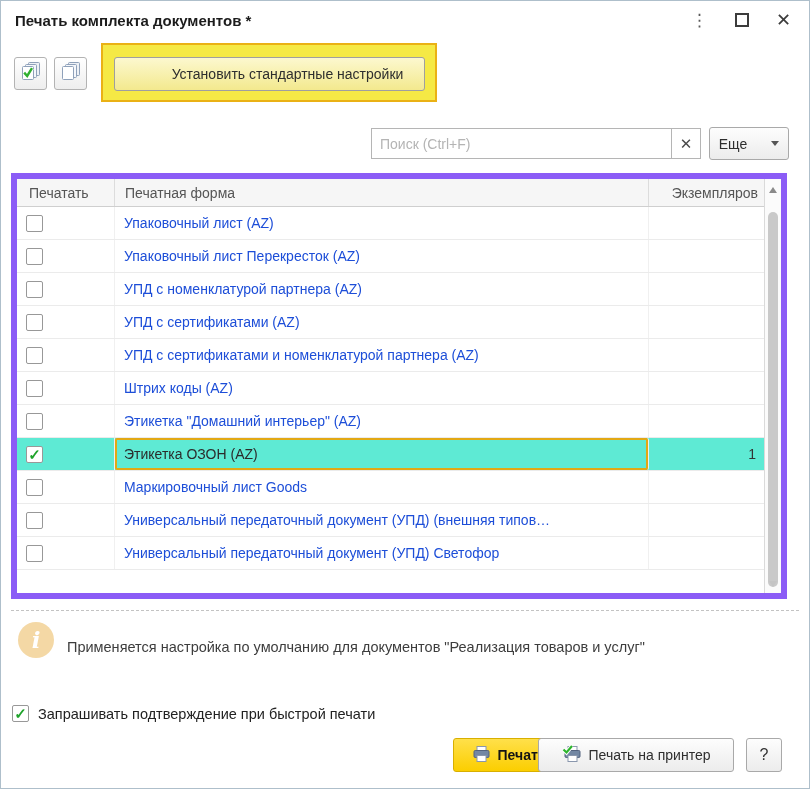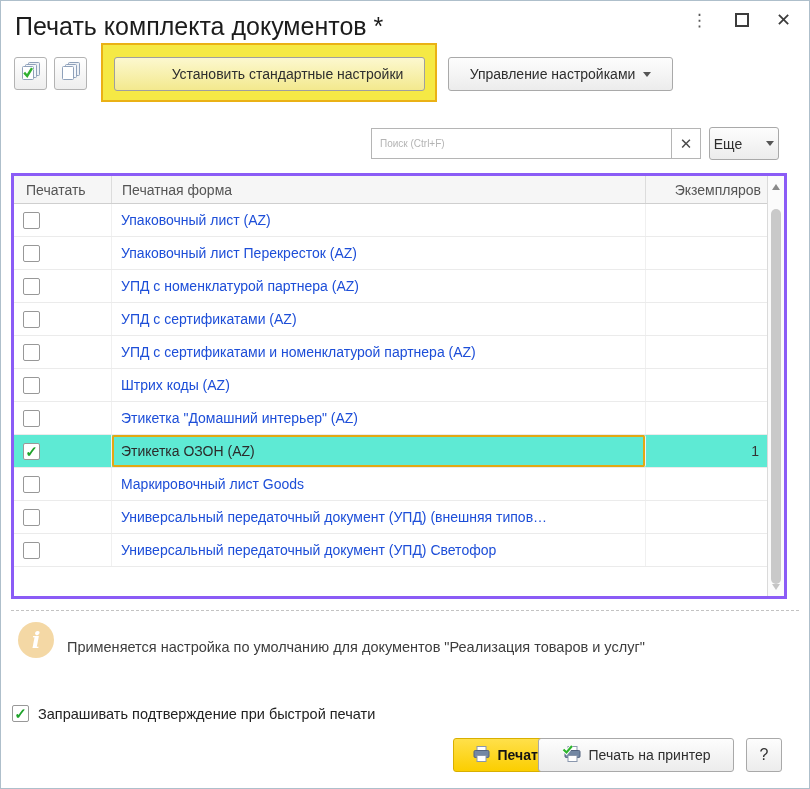--- a/index.html
+++ b/index.html
@@ -2,21 +2,21 @@
 <html><head>
 <meta charset="utf-8">
 <style>
   * { margin:0; padding:0; box-sizing:border-box; }
   html,body { width:810px; height:789px; background:#fff; }
   body { font-family:"Liberation Sans", sans-serif; color:#333; }
   .window { position:relative; width:810px; height:789px; background:#fff;
             border:1px solid #aebfcb; overflow:hidden; }
 
   
-  .title { position:absolute; left:14px; top:11px; font-size:25px; font-weight:400; color:#1c1c1c; }
+  .title { position:absolute; left:14px; top:11px; font-size:15px; font-weight:700; color:#1c1c1c; }
   .winctrls { position:absolute; top:10px; right:18px; display:flex; align-items:center; gap:27px; }
   .kebab { font-size:17px; color:#5a5a5a; line-height:1; cursor:pointer; letter-spacing:0; }
   .maxbox { width:14px; height:14px; border:2px solid #3c3c3c; display:inline-block; cursor:pointer; }
   .closex { font-size:18px; color:#3c3c3c; line-height:1; cursor:pointer; }
 
   
   .iconbtn { position:absolute; width:33px; height:33px; top:56px;
              background:linear-gradient(180deg,#ffffff,#eeeeee);
              border:1px solid #b3b3b3; border-radius:3px;
              display:flex; align-items:center; justify-content:center; cursor:pointer; }
@@ -26,31 +26,31 @@
          display:flex; align-items:center; justify-content:center; cursor:pointer;
          background:linear-gradient(180deg,#fdfdfd,#ececec); }
   .btn-setdef { position:absolute; left:113px; top:56px; width:311px; height:34px;
                 background:linear-gradient(180deg,#fcf8cf,#f3e98e); border-color:#9f9f9f;padding-left:36px; }
   .btn-manage { position:absolute; left:447px; top:56px; width:225px; height:34px; gap:8px; }
   .caret { width:0; height:0; border-left:4px solid transparent; border-right:4px solid transparent;
            border-top:5px solid #555; display:inline-block; }
 
   
   .search-input { position:absolute; left:370px; top:127px; width:301px; height:31px;
-                  border:1px solid #b5b5b5; padding:0 8px; font-size:10px; color:#15803d;
+                  border:1px solid #b5b5b5; padding:0 8px; font-size:14px; color:#15803d;
                   font-family:"Liberation Sans",sans-serif; outline:none; }
   .search-input::placeholder { color:#b4b4b4; }
   .btn-clear { position:absolute; left:670px; top:127px; width:30px; height:31px;
                background:#fff; border:1px solid #b5b5b5; border-radius:0;
                font-size:15px; color:#4a4a4a; }
-  .btn-more { position:absolute; left:708px; top:126px; width:70px; height:33px; gap:24px; }
+  .btn-more { position:absolute; left:708px; top:126px; width:80px; height:33px; gap:24px; }
 
   
   .table { position:absolute; left:10px; top:172px; width:776px; height:426px;
-           border:3px solid #8b5cf6; background:#fff; }
+           border:6px solid #8b5cf6; background:#fff; }
   .thead { position:absolute; left:0; top:0; right:17px; height:28px; background:#f6f6f6;
            border-bottom:1px solid #cfcfcf; display:flex; font-size:14px; color:#555; }
   .th { display:flex; align-items:center; }
   .th-check { width:98px; padding-left:12px; border-right:1px solid #dcdcdc; }
   .th-name  { width:534px; padding-left:10px; border-right:1px solid #dcdcdc; }
   .th-copies{ flex:1; justify-content:flex-end; padding-right:6px; }
   .tbody { position:absolute; left:0; top:28px; right:17px; bottom:0; overflow:hidden; }
   .trow { display:flex; height:33px; align-items:stretch; border-bottom:1px solid #ebebeb;
           font-size:14px; cursor:pointer; }
   .cell-check { width:98px; padding-left:9px; display:flex; align-items:center;
@@ -124,24 +124,20 @@
   <div class="iconbtn" style="left:53px;">
     <span>
       <svg width="22" height="22" viewBox="0 0 22 22">
         <rect x="8.5" y="1.5" width="11" height="13" rx="1" fill="#eef1f6" stroke="#8fa1ba"></rect>
         <rect x="5.5" y="3.5" width="11" height="13" rx="1" fill="#f5f7fb" stroke="#8fa1ba"></rect>
         <rect x="2.5" y="5.5" width="11" height="13" rx="1" fill="#ffffff" stroke="#8fa1ba"></rect>
       </svg>
     </span>
   </div>
   <button class="btn btn-setdef">Установить стандартные настройки</button>
-  <button class="btn btn-manage">
-    <span>Управление настройками</span>
-    <span class="caret"></span>
-  </button>
 
   <input class="search-input" placeholder="Поиск (Ctrl+F)" style="">
   <button class="btn btn-clear" style="border-radius:0;">
       <span>✕</span>
     </button>
   <button class="btn btn-more">
     <span>Еще</span>
     <span class="caret"></span>
   </button>
 

